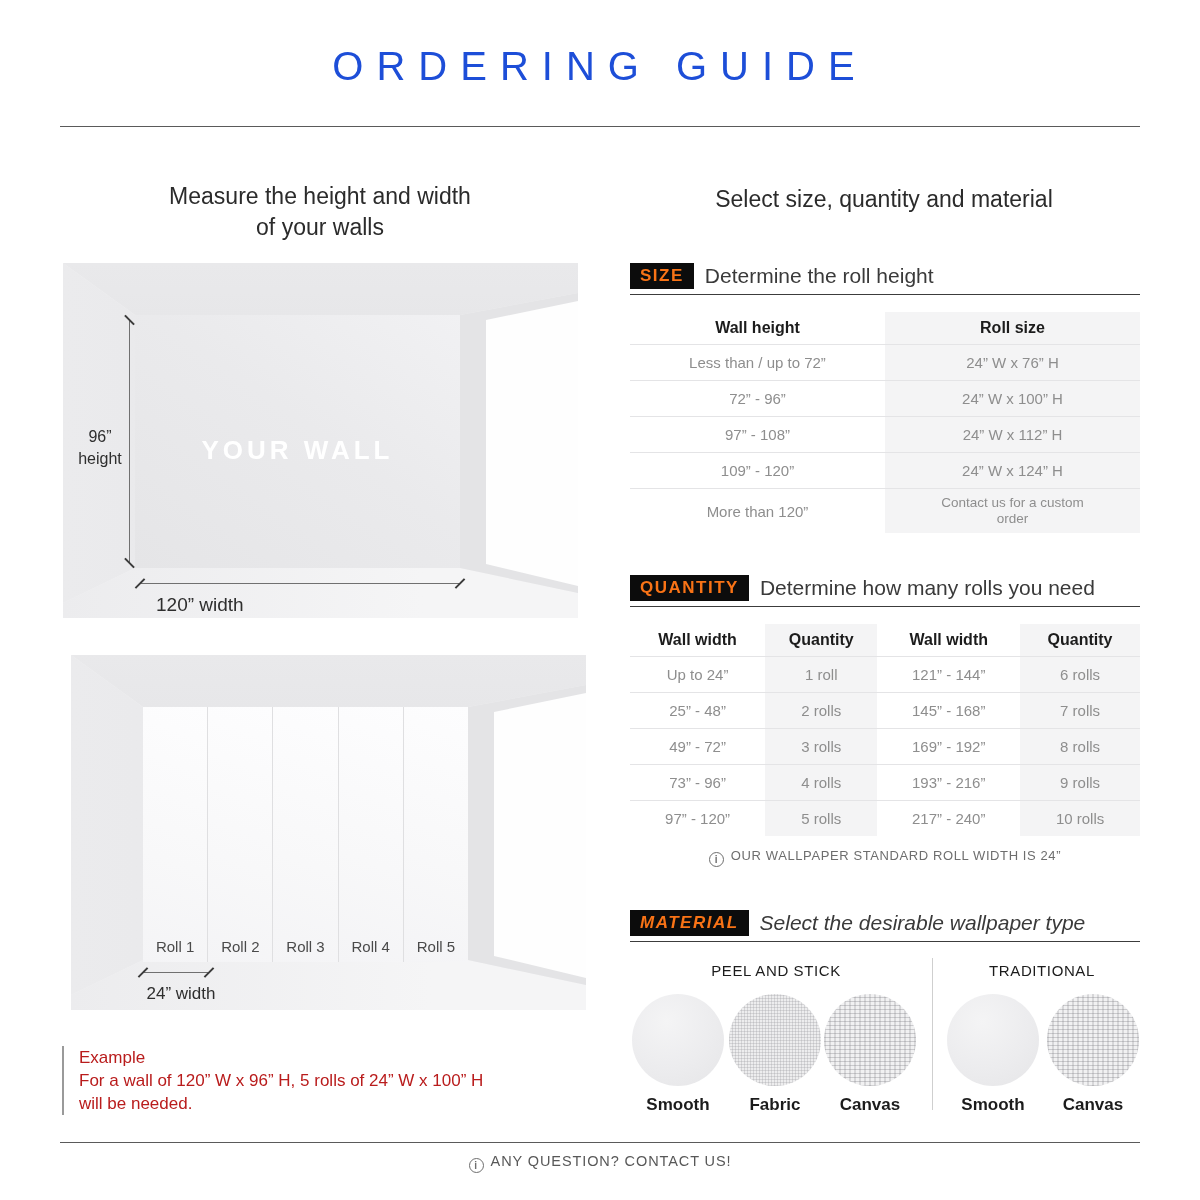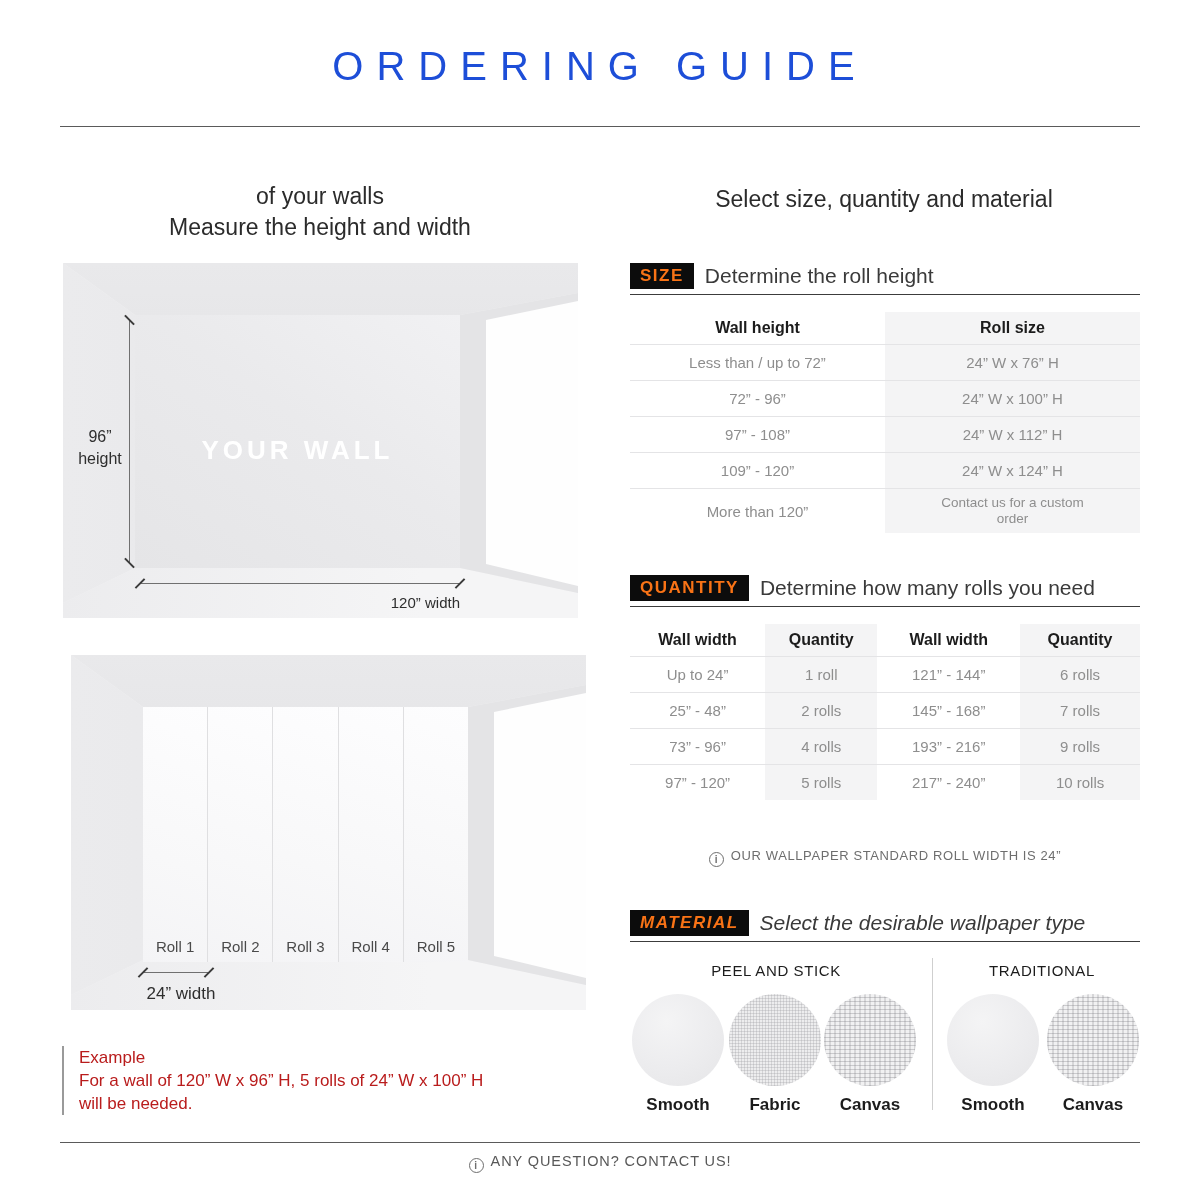--- a/index.html
+++ b/index.html
@@ -49,21 +49,21 @@
   .dim-v::before { top:-1px; } .dim-v::after { bottom:-1px; }
   .dim-h { position:absolute; height:1px; background:#707070; }
   .dim-h::before,.dim-h::after { content:""; position:absolute; top:-6px; width:2px; height:13px; background:#3a3a3a; transform:rotate(45deg); }
   .dim-h::before { left:-1px; } .dim-h::after { right:-1px; }
   #dim-120 { left:77px; top:320px; width:320px; }
   #dim-24 { left:72px; top:317px; width:66px; }
 
   .height-label { position:absolute; left:6px; top:163px; width:62px; text-align:center; font-size:16px; line-height:22px; color:#2e2e2e; }
   .wall-text { position:absolute; left:72px; top:172px; width:325px; text-align:center;
     color:#ffffff; font-weight:700; font-size:26px; letter-spacing:4px; }
-  .width-label { position:absolute; left:77px; top:331px; width:320px; text-align:right; font-size:15px; color:#2e2e2e; }
+  .width-label { position:absolute; left:93px; top:331px; width:320px; text-align:left; font-size:19px; color:#2e2e2e; }
   .width24-label { position:absolute; left:55px; top:329px; width:110px; text-align:center; font-size:17px; color:#2e2e2e; }
 
   .panels { position:absolute; left:72px; top:52px; width:325px; height:255px; display:flex; }
   .panel { flex:1; position:relative; background:linear-gradient(200deg,#fdfdfe 0%,#f8f8f9 60%,#f4f4f6 100%); border-right:1px solid #dfdfe1; }
   .panel:last-child { border-right:none; }
   .roll-label { position:absolute; bottom:7px; left:0; width:100%; text-align:center; font-size:15px; color:#4a4a4a; }
 
   
   .example { position:absolute; left:62px; top:1046px; width:505px; border-left:2px solid #9a9a9a;
     padding-left:15px; font-size:17px; line-height:23px; color:#b91c1c; }
@@ -111,22 +111,22 @@
 </style>
 </head>
 <body>
 
 <div class="page">
 
   <div class="page-title">ORDERING GUIDE</div>
   <div class="rule top-rule"></div>
 
   <div class="col-heading left-heading">
+    <div>Measure the height and width</div>
     <div>of your walls</div>
-    <div>Measure the height and width</div>
   </div>
 
   <div class="room" id="room1">
     <div class="back-wall"></div>
     <div class="ceiling"></div>
     <div class="left-wall"></div>
     <div class="floor"></div>
     <div class="window-wall"></div>
     <div class="glass"></div>
     <div class="dim-v"></div>
@@ -236,20 +236,26 @@
       <td>121” - 144”</td>
       <td class="shade">6 rolls</td>
     </tr>
     <tr>
       <td>25” - 48”</td>
       <td class="shade">2 rolls</td>
       <td>145” - 168”</td>
       <td class="shade">7 rolls</td>
     </tr>
     <tr>
+      <td>49” - 72”</td>
+      <td class="shade">3 rolls</td>
+      <td>169” - 192”</td>
+      <td class="shade">8 rolls</td>
+    </tr>
+    <tr>
       <td>73” - 96”</td>
       <td class="shade">4 rolls</td>
       <td>193” - 216”</td>
       <td class="shade">9 rolls</td>
     </tr>
     <tr>
       <td>97” - 120”</td>
       <td class="shade">5 rolls</td>
       <td>217” - 240”</td>
       <td class="shade">10 rolls</td>

